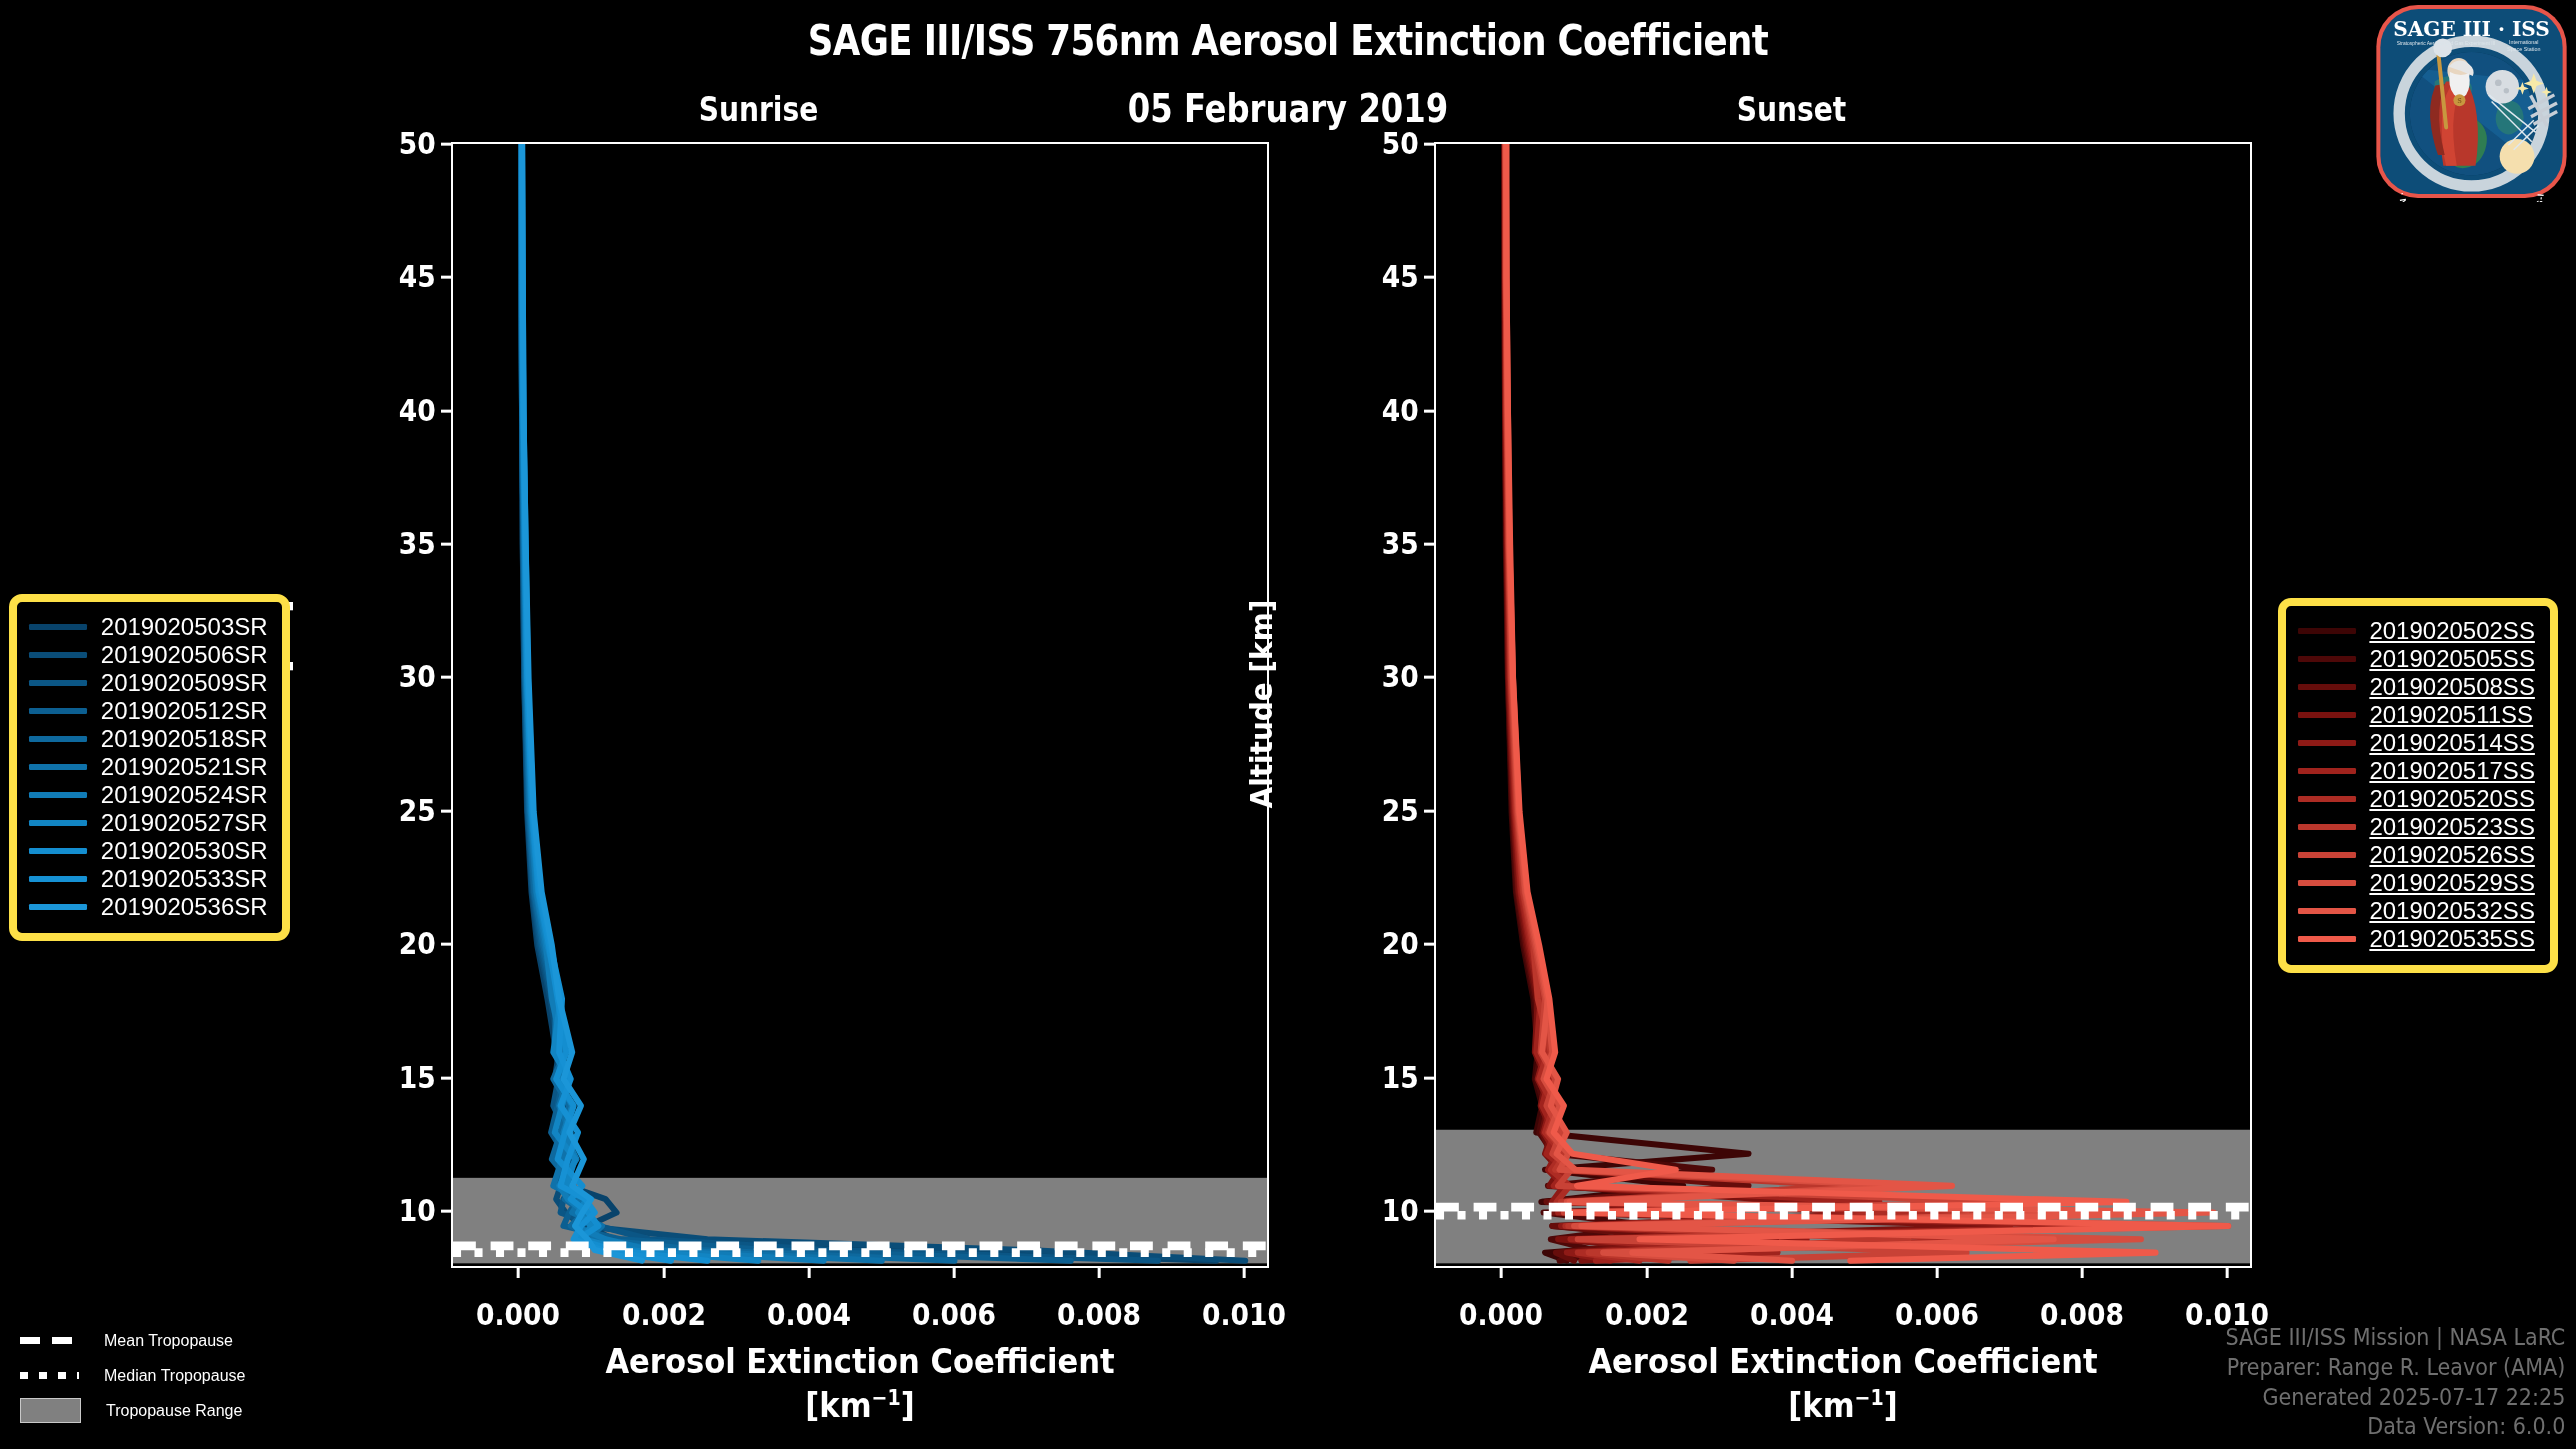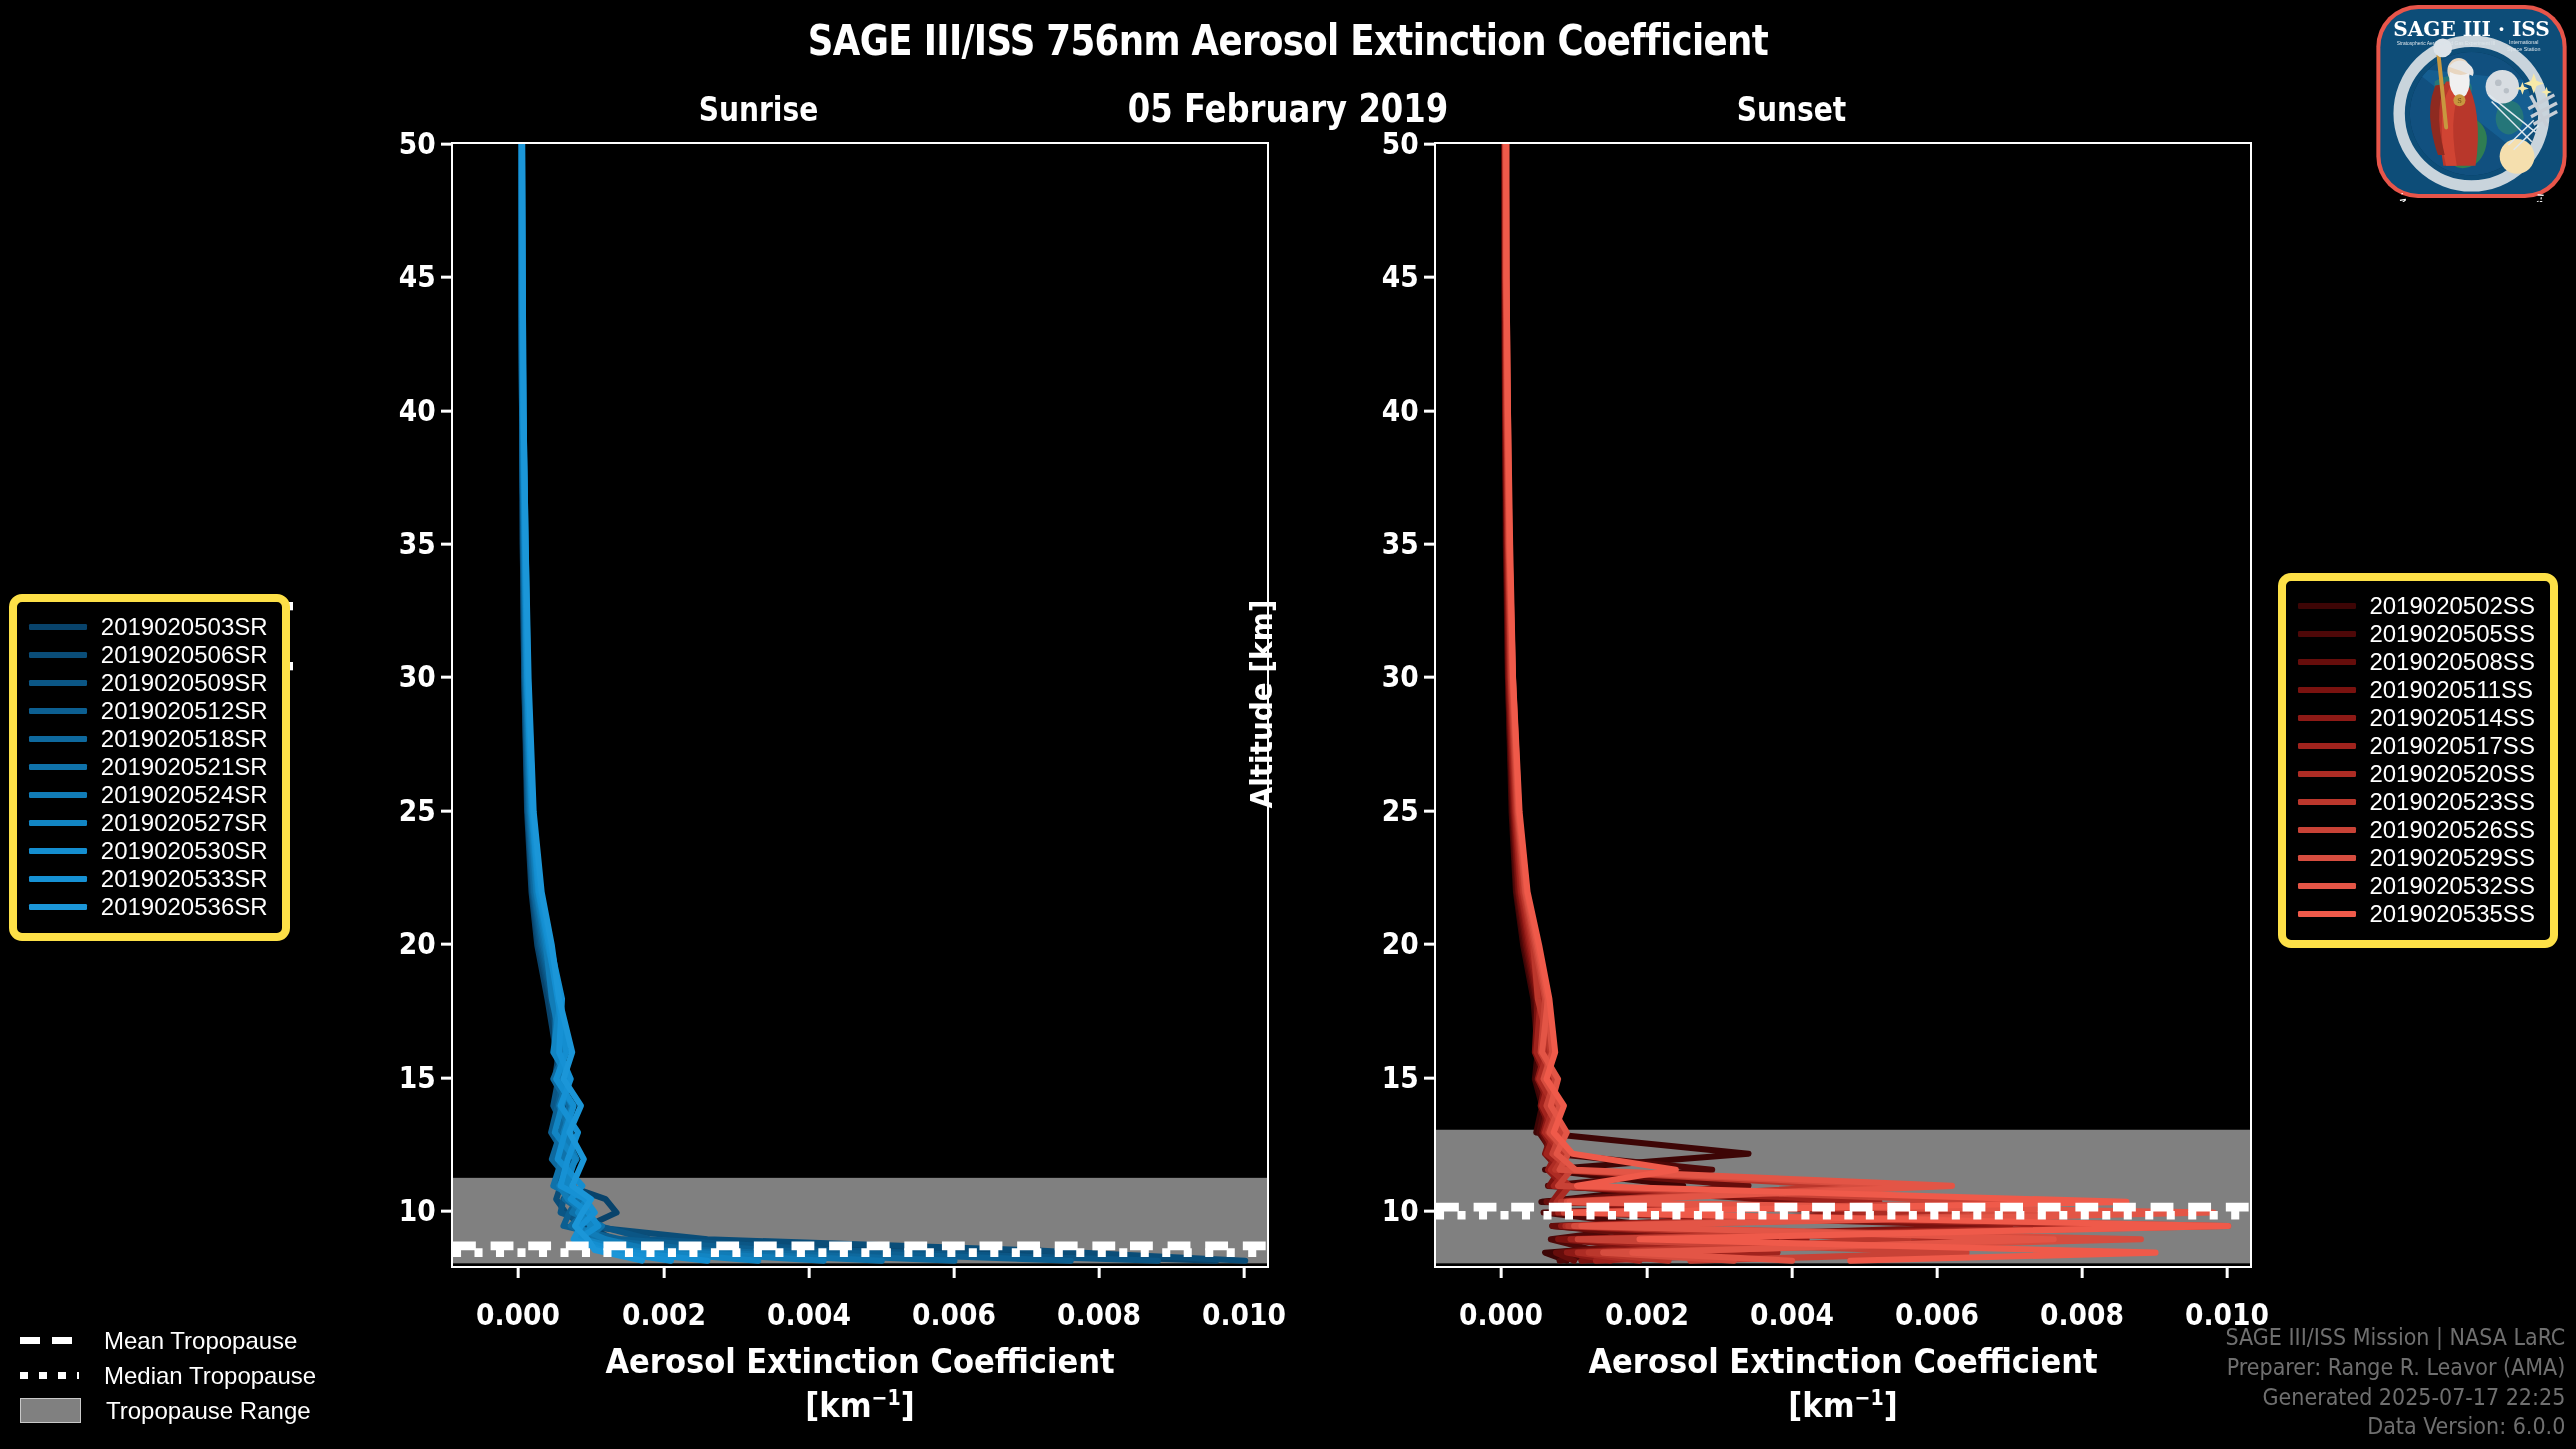--- a/index.html
+++ b/index.html
@@ -74,27 +74,27 @@
     position:absolute;border:8px solid #fde047;border-radius:13px;
     background:#000;padding:10.7px 14.8px 12px 12px;
   }
   .legend-row{display:flex;align-items:center;height:28px;}
   .legend-swatch{width:58px;height:6px;border-radius:1.3px;flex:none;}
   .legend-text{
     margin-left:13.4px;font-size:24px;white-space:nowrap;
     font-family:"Liberation Sans",sans-serif;
   }
   #legend-sunrise{left:9.4px;top:594px;}
-  #legend-sunset {left:2278px;top:573px;}
+  #legend-sunset {left:2278px;top:598px;text-decoration:underline;}
   #legend-sunset .legend-row{justify-content:flex-start;}
 
   
   #legend-tropopause{left:20px;top:1323px;}
   #legend-tropopause .legend-row{height:35px;}
-  #legend-tropopause .legend-text{font-size:24px;margin-left:25px;}
+  #legend-tropopause .legend-text{font-size:16px;margin-left:25px;}
   .key-dashed{width:59px;height:7.4px;flex:none;
     background:repeating-linear-gradient(90deg,#fff 0 20px,transparent 20px 32px);}
   .key-dotted{width:59px;height:7.4px;flex:none;
     background:repeating-linear-gradient(90deg,#fff 0 8px,transparent 8px 19px);}
   .key-band{width:59px;height:23px;flex:none;background:#808080;border:1.3px solid #c9c9c9;}
 
   
   #credits{
     right:10.7px;bottom:6.7px;text-align:right;color:#6f6f6f;
     font-size:23px;line-height:1.30;

